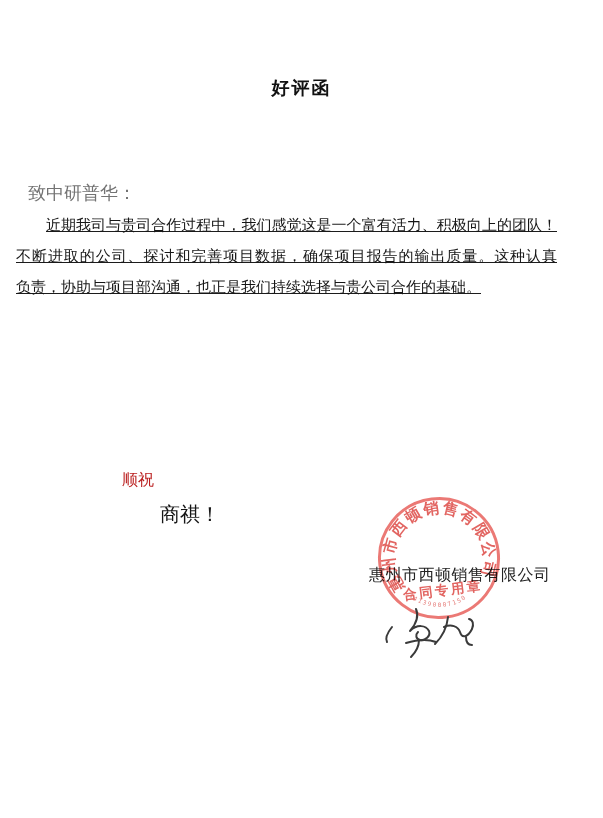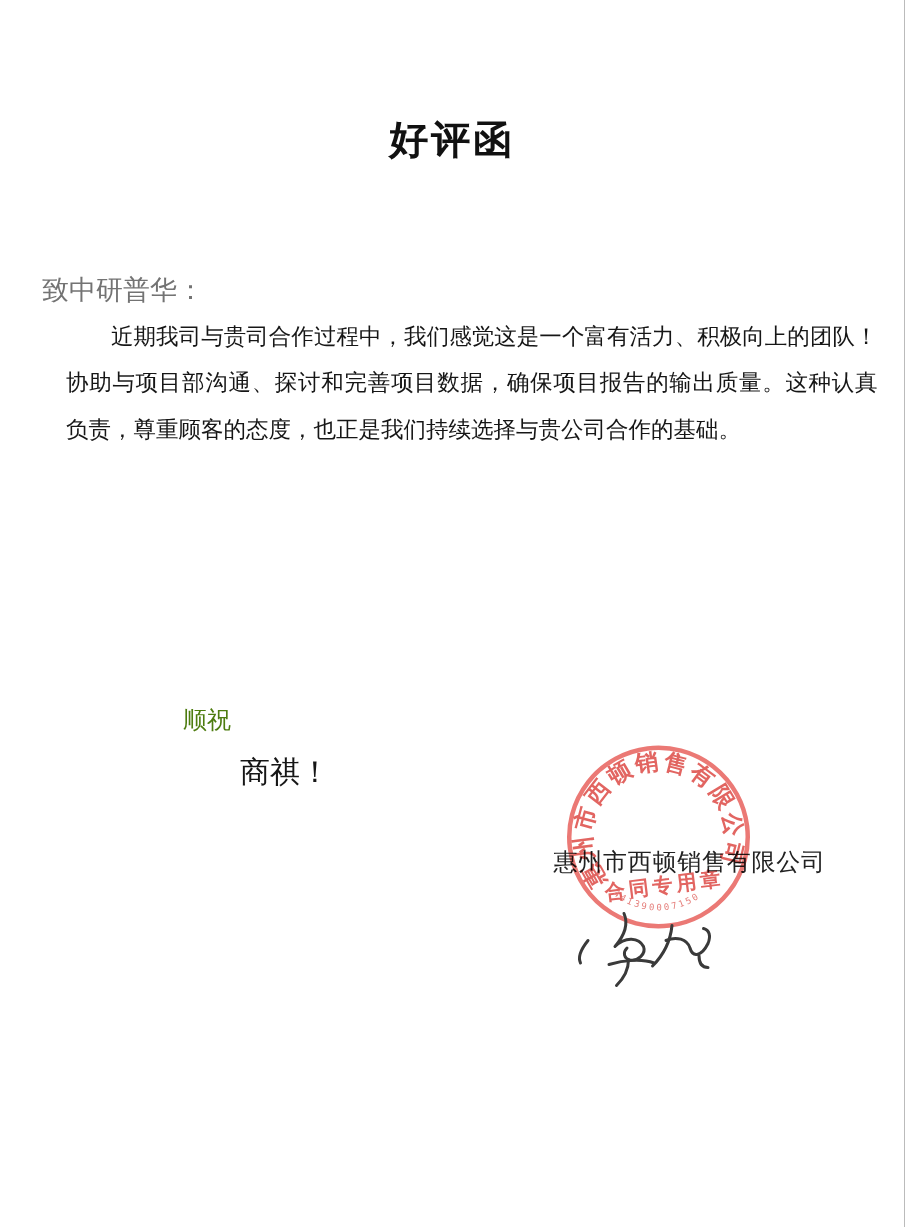--- a/index.html
+++ b/index.html
@@ -8,46 +8,46 @@
     width:603px;height:818px;
     margin:0 auto;
     background:#ffffff;
     overflow:hidden;
     font-family:"Liberation Serif","DejaVu Serif",serif;
     color:#1c1c1c;
   }
   .title{
     position:absolute;left:0;top:76px;width:603px;
     text-align:center;
-    font-size:26px;font-weight:bold;
+    font-size:18px;font-weight:bold;
     font-family:"Liberation Sans","DejaVu Sans",sans-serif;
     letter-spacing:2px;
     color:#111;
   }
   .salutation{
     position:absolute;left:28px;top:149px;
     font-size:18px;color:#737373;margin-top:32px;
   }
   .body-block{
-    position:absolute;left:44px;top:210px;width:541px;
+    position:absolute;left:16px;top:210px;width:541px;text-decoration:underline;
   }
   .line{
     font-size:15px;
     line-height:31px;
     white-space:nowrap;
     text-align:justify;
     text-align-last:justify;
     text-justify:inter-character;
     color:#161616;
   }
   .line.first{ text-indent:2em; }
   .line.last{ text-align-last:left; white-space:normal; }
   .closing-1{
     position:absolute;left:122px;top:470px;
-    font-size:16px;color:#4d7c0f;
+    font-size:16px;color:#b91c1c;
   }
   .closing-2{
     position:absolute;left:160px;top:501px;
     font-size:20px;color:#161616;
   }
   .company-printed{
     position:absolute;left:369px;top:565px;
     font-size:16px;letter-spacing:0.5px;
     color:#222;
     white-space:nowrap;
@@ -67,22 +67,22 @@
 <body>
 
 <div class="page">
 
   <div class="title">好评函</div>
 
   <div class="salutation">致中研普华：</div>
 
   <div class="body-block">
     <div class="line first">近期我司与贵司合作过程中，我们感觉这是一个富有活力、积极向上的团队！</div>
-    <div class="line">协助与项目部沟通、探讨和完善项目数据，确保项目报告的输出质量。这种认真</div>
-    <div class="line last">负责，尊重顾客的态度，也正是我们持续选择与贵公司合作的基础。</div>
+    <div class="line">不断进取的公司、探讨和完善项目数据，确保项目报告的输出质量。这种认真</div>
+    <div class="line last">负责，协助与项目部沟通，也正是我们持续选择与贵公司合作的基础。</div>
   </div>
 
   <div class="closing-1">顺祝</div>
   <div class="closing-2">商祺！</div>
 
   <div class="company-printed">惠州市西顿销售有限公司</div>
 
   <svg class="stamp" viewBox="0 0 146 146" xmlns="http://www.w3.org/2000/svg">
     <defs>
       <path id="arcTop" d="M 36.1 98.8 A 45 45 0 1 1 109.9 98.8" fill="none"></path>

